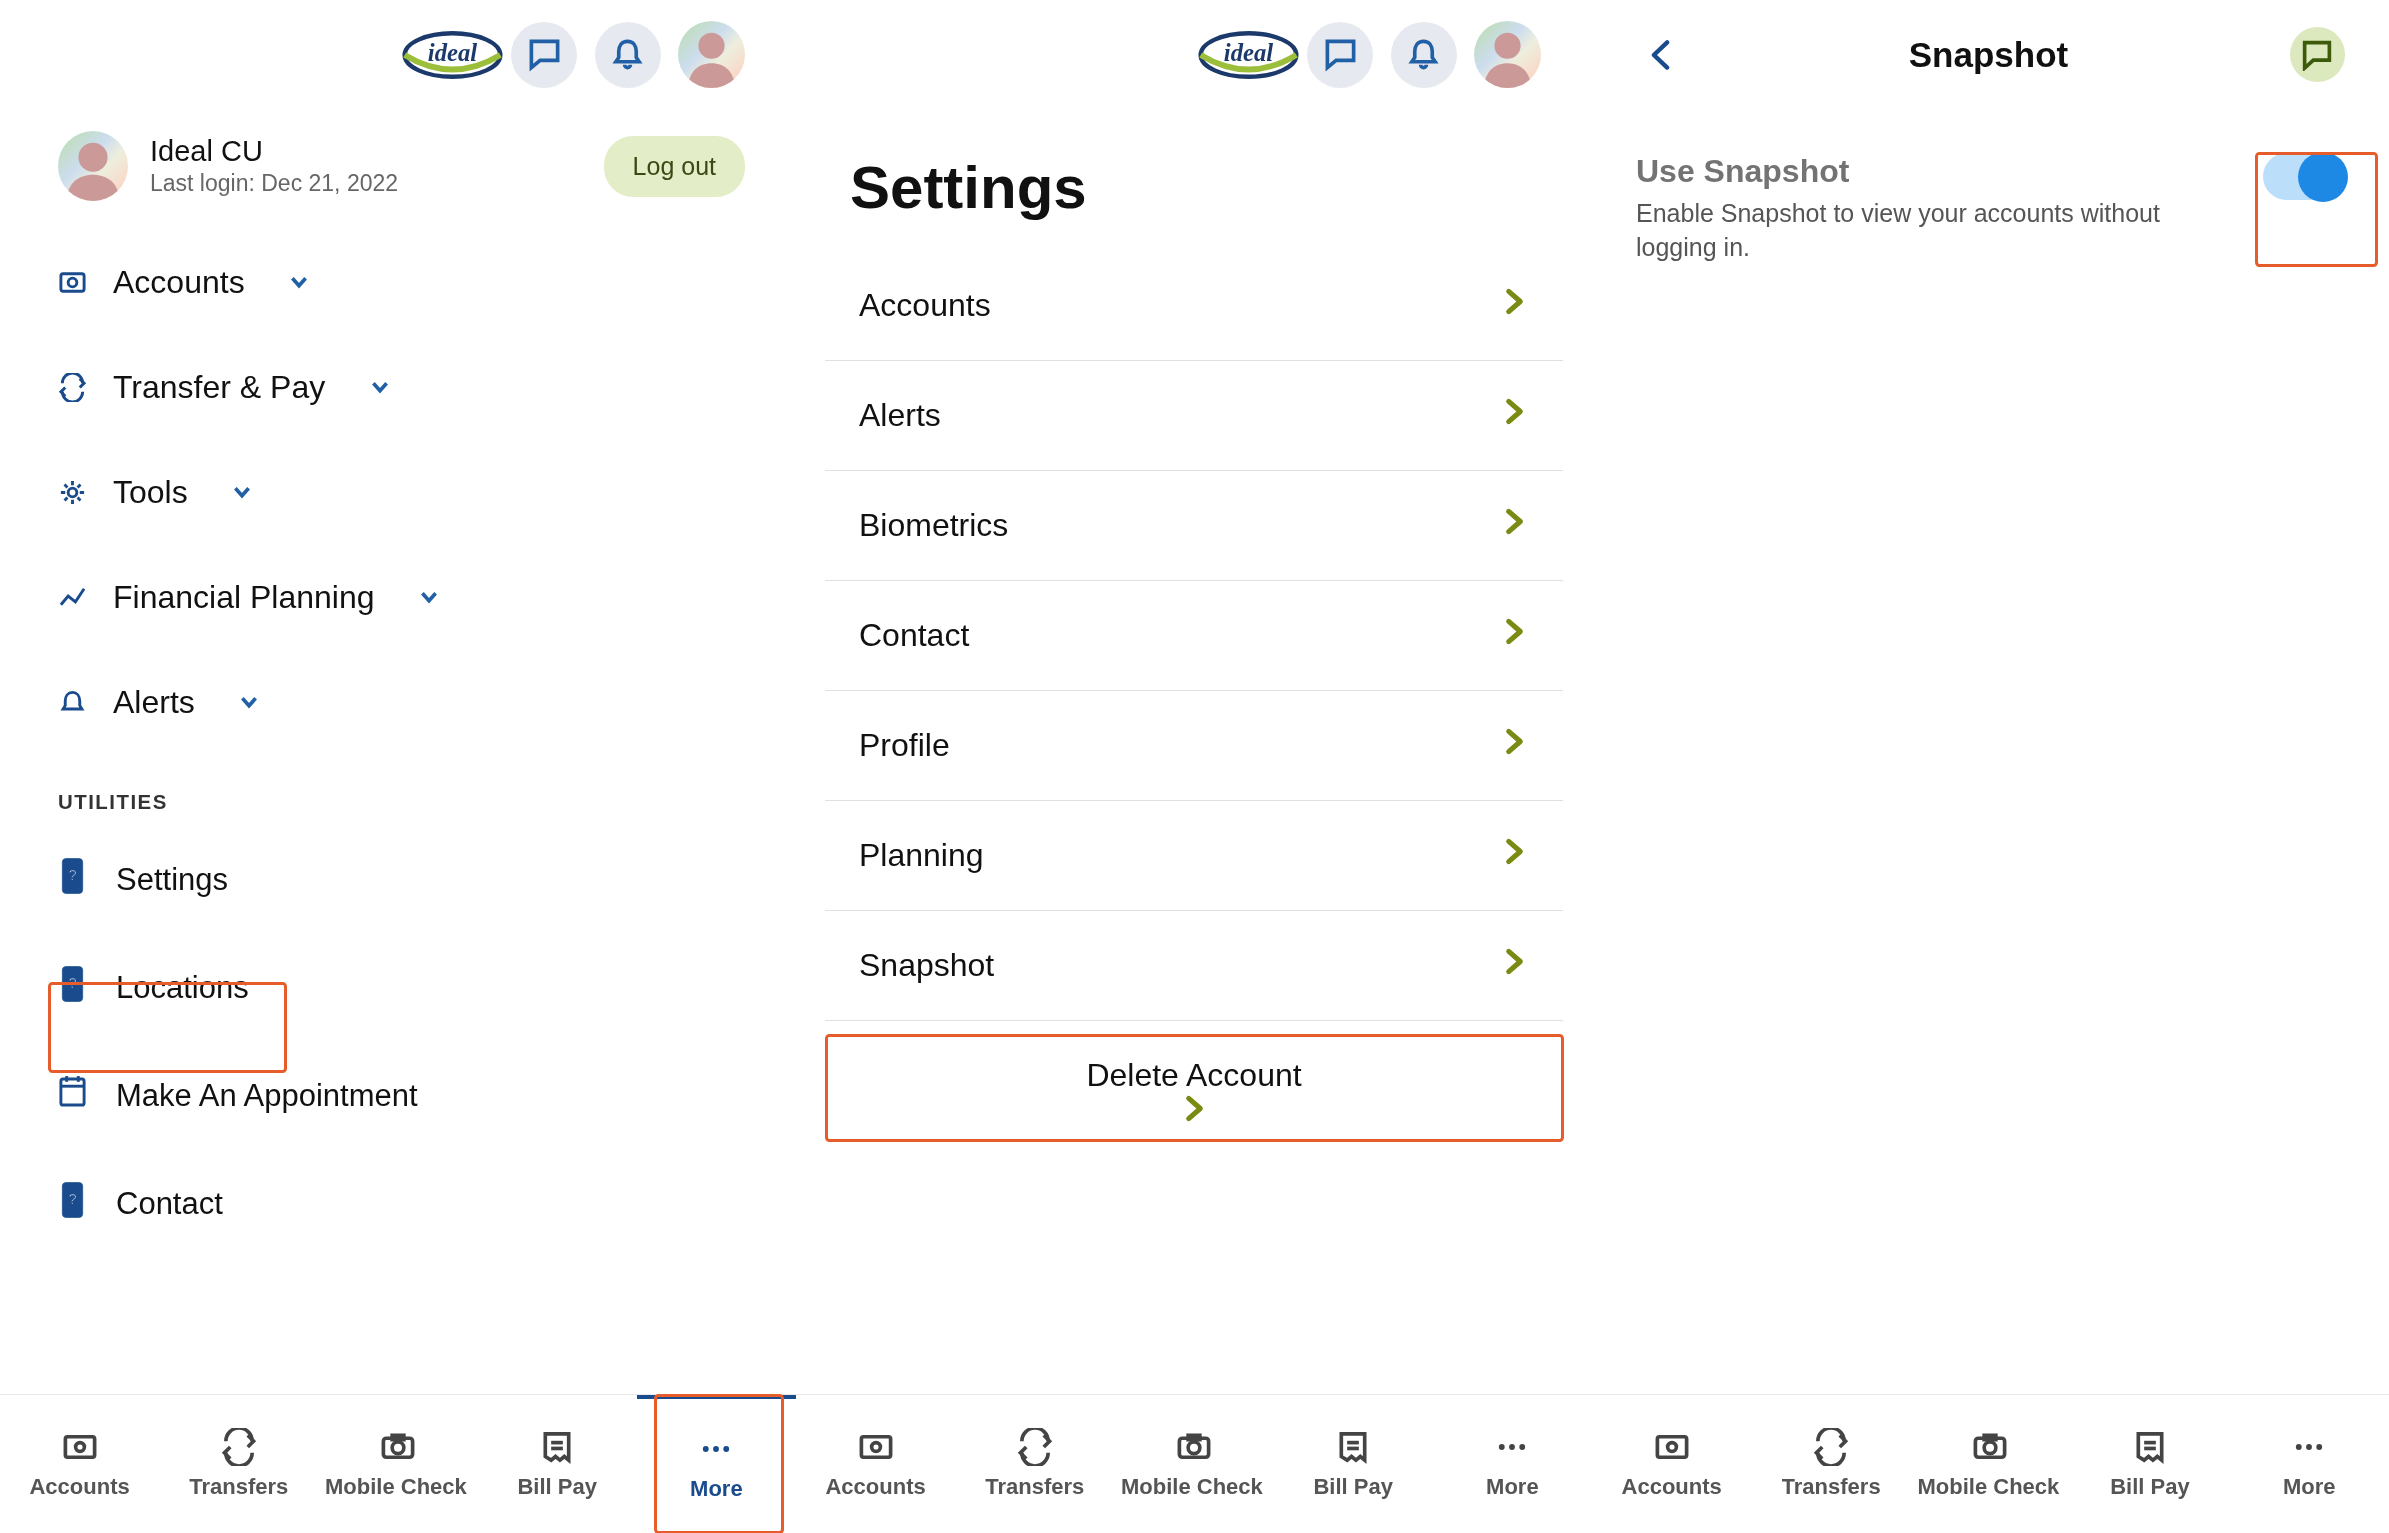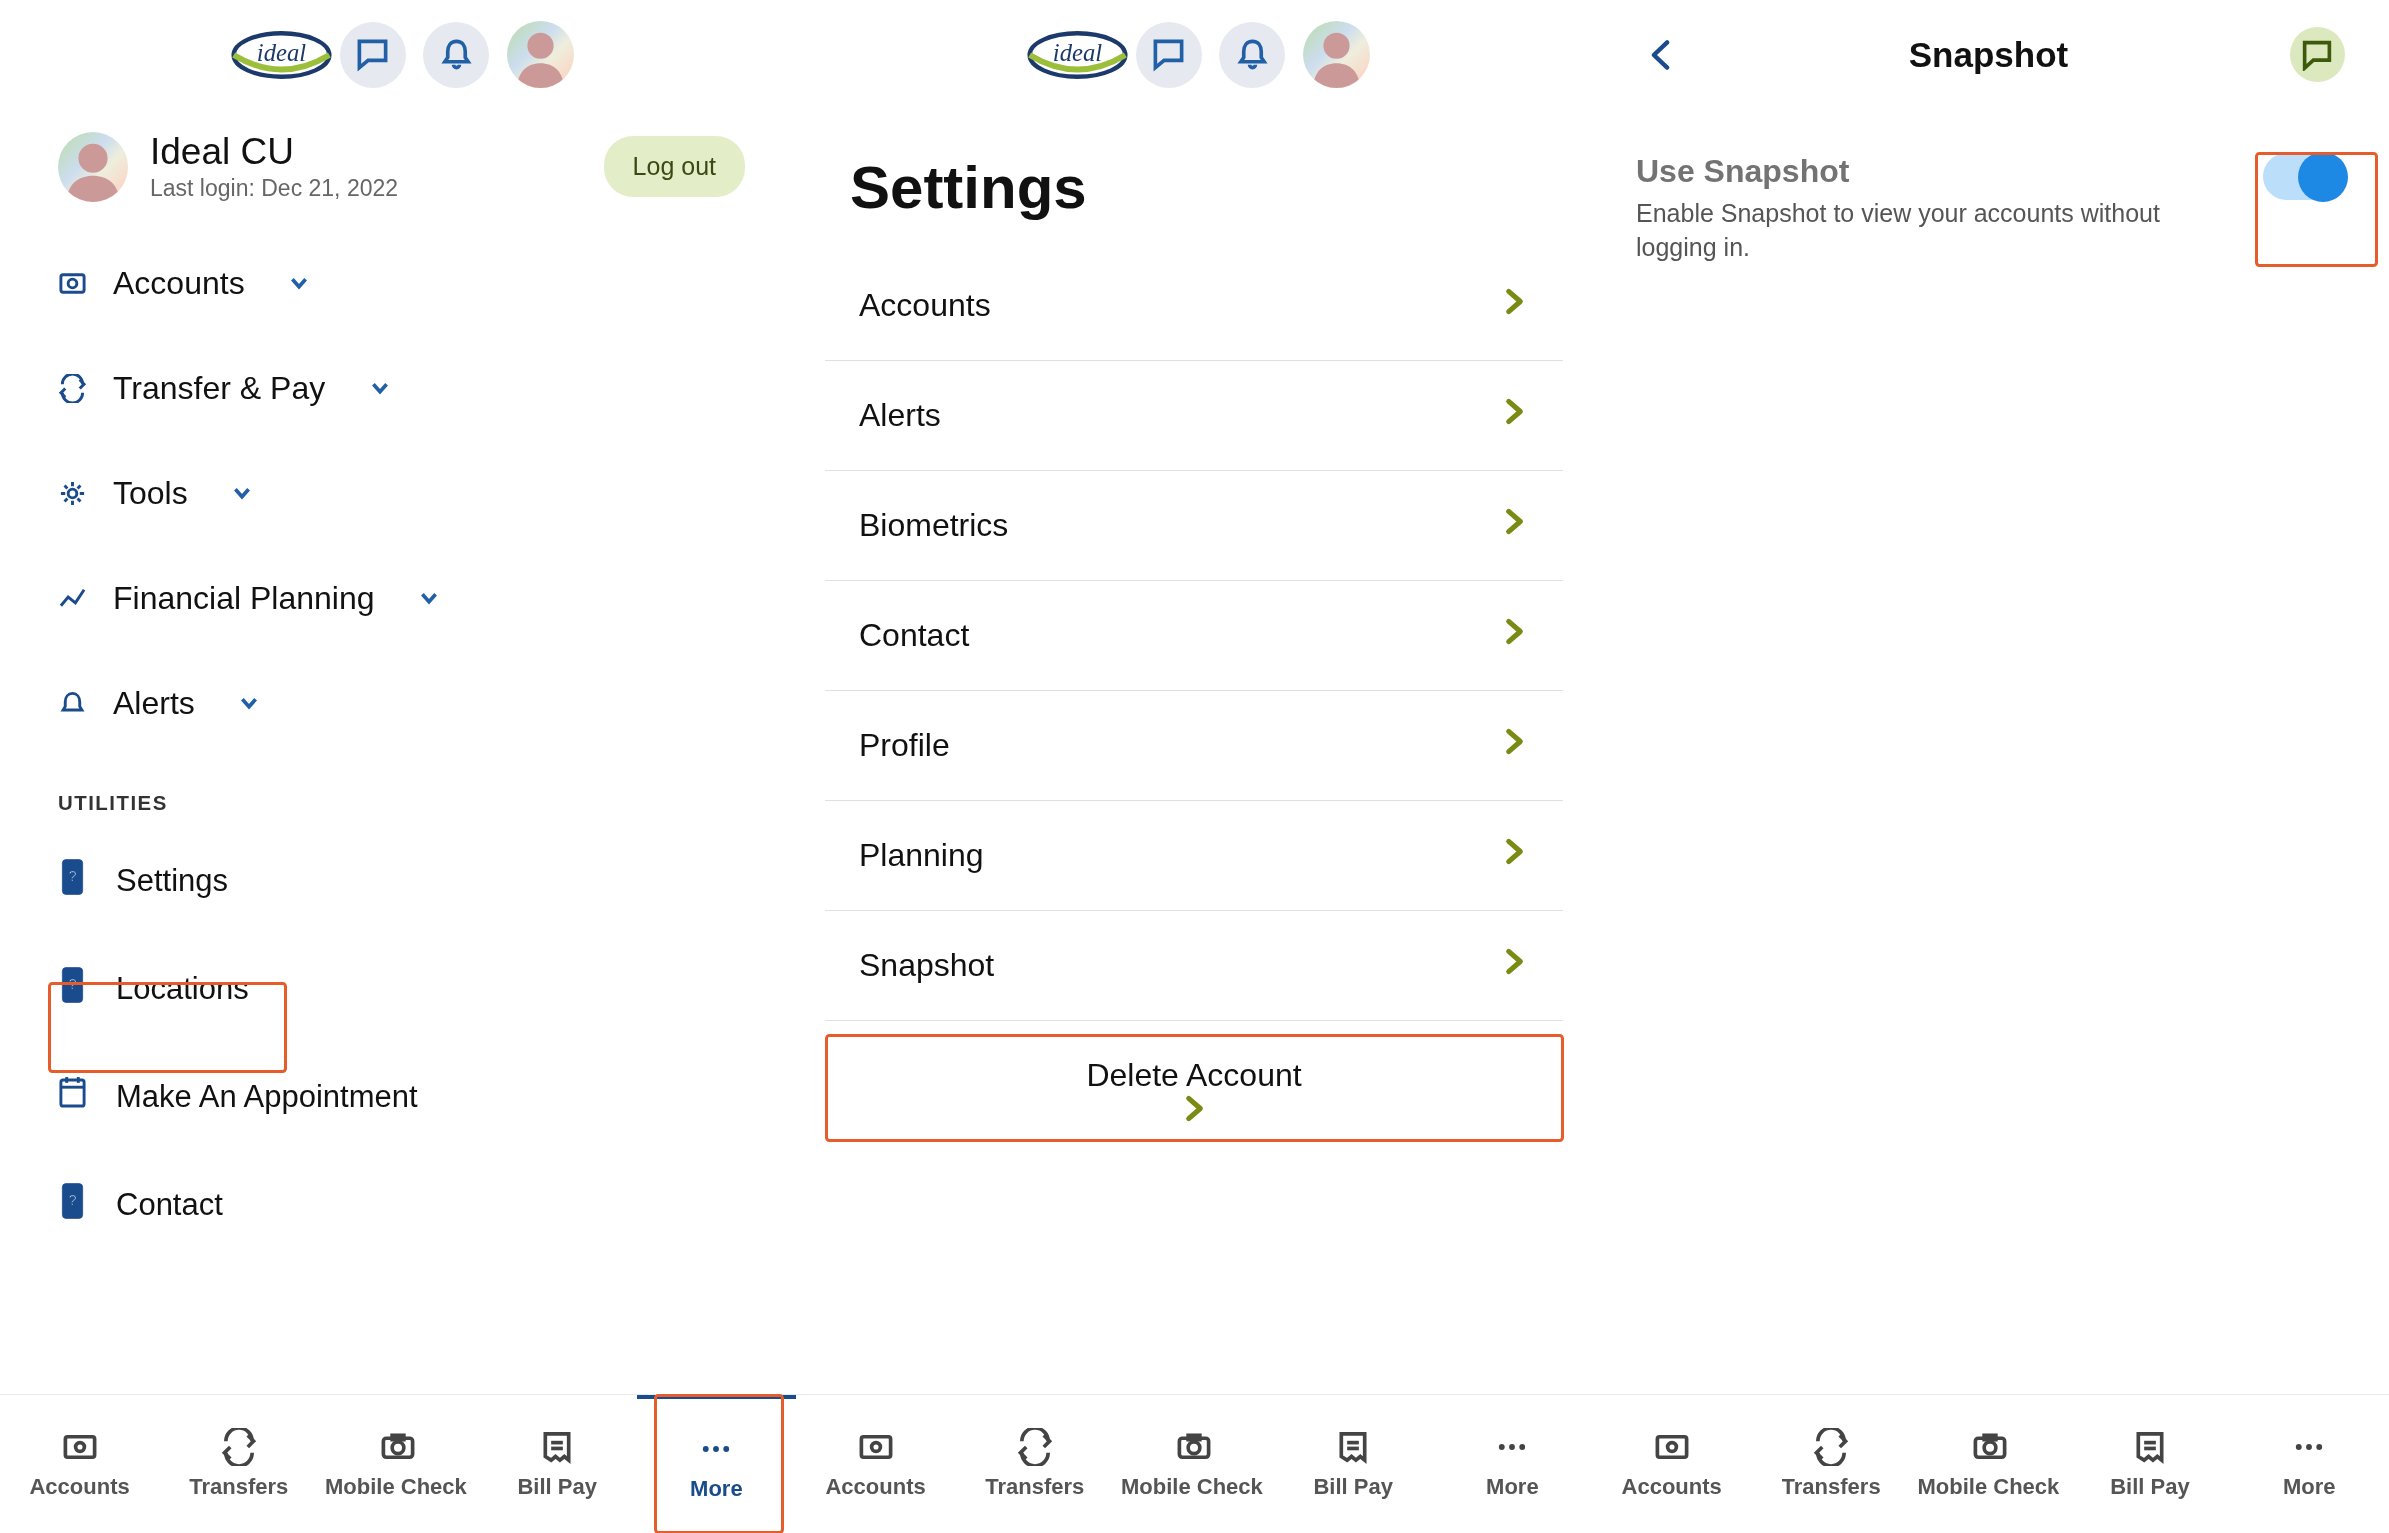--- a/index.html
+++ b/index.html
@@ -18,40 +18,40 @@
     --divider:#e0e0e0;
     --brand-navy:#1b3a6b;
   }
   html,body{margin:0;padding:0;background:#fff;color:var(--text);font-family:Arial,Helvetica,sans-serif;}
   .canvas{width:2389px;height:1533px;position:relative;}
   .phone{position:absolute;top:0;height:1533px;width:796px;}
   .phone.p1{left:0;}
   .phone.p2{left:796px;}
   .phone.p3{left:1592px;width:797px;}
   
-  .topbar{height:109px;display:flex;align-items:center;padding:0 51px;justify-content:center;}
+  .topbar{height:109px;display:flex;align-items:center;padding:0 51px;justify-content:flex-end;font-weight:bold;}
   .topbar-right{display:flex;align-items:center;gap:17.5px;}
   .brand{display:flex;align-items:center;}
   .brand svg{display:block;}
   .icon-circle{width:66px;height:66px;border-radius:50%;background:var(--iconbg);display:flex;align-items:center;justify-content:center;color:var(--link-blue);}
   .icon-circle.chat svg, .icon-circle.bell svg{width:35px;height:35px;stroke:var(--link-blue);fill:none;stroke-width:5;}
   .avatar{width:67px;height:67px;border-radius:50%;background:linear-gradient(135deg,#bda 0%, #cde 40%, #eed 60%, #fcb 100%);display:flex;align-items:center;justify-content:center;overflow:hidden;}
   .avatar svg{width:67px;height:67px;}
   
   .topbar3{height:109px;display:flex;align-items:center;justify-content:space-between;padding:0 44px;}
   .back-btn{width:51px;height:51px;border-radius:50%;display:flex;align-items:center;justify-content:center;color:var(--blue);}
   .back-btn svg{width:34px;height:34px;stroke:var(--blue);fill:none;stroke-width:6;stroke-linecap:round;stroke-linejoin:round;}
   .title3{font-size:35px;font-weight:700;color:#111;}
   .chat-square{width:55px;height:55px;border-radius:50%;background:var(--olivechat);display:flex;align-items:center;justify-content:center;}
   .chat-square svg{width:32px;height:32px;stroke:#3d5a0b;fill:none;stroke-width:5;}
   
   .profile-row{display:flex;align-items:center;padding:22px 51px 7.3px 58px;gap:22px;}
   .avatar-lg{width:70px;height:70px;border-radius:50%;overflow:hidden;background:linear-gradient(135deg,#bda 0%, #cde 40%, #eed 60%, #fcb 100%);display:flex;align-items:center;justify-content:center;}
   .avatar-lg svg{width:70px;height:70px;}
-  .profile-text .name{font-size:37px;color:#111;}
+  .profile-text .name{font-size:29px;color:#111;}
   .profile-text .sub{font-size:23px;color:#666;margin-top:2px;}
   .logout{margin-left:auto;background:var(--olivepill);color:#3b4a13;font-size:25px;padding:16px 29px;border-radius:29px;}
   
   .nav{padding:22px 51px 0 58px;}
   .nav-item{display:flex;align-items:center;gap:26px;padding:34px 0;font-size:32px;color:#111;}
   .nav-item .icon{width:29px;color:var(--blue);display:inline-flex;}
   .nav-item .icon svg{width:29px;height:29px;stroke:var(--blue);fill:none;stroke-width:4;}
   .nav-item .chev{margin-left:17.5px;}
   .nav-item .chev svg{width:22px;height:22px;stroke:var(--link-blue);fill:none;stroke-width:5;}
   .utilities-label{font-size:20.4px;letter-spacing:1.5px;color:#333;margin:36px 0 11.7px 0;font-weight:700;}

